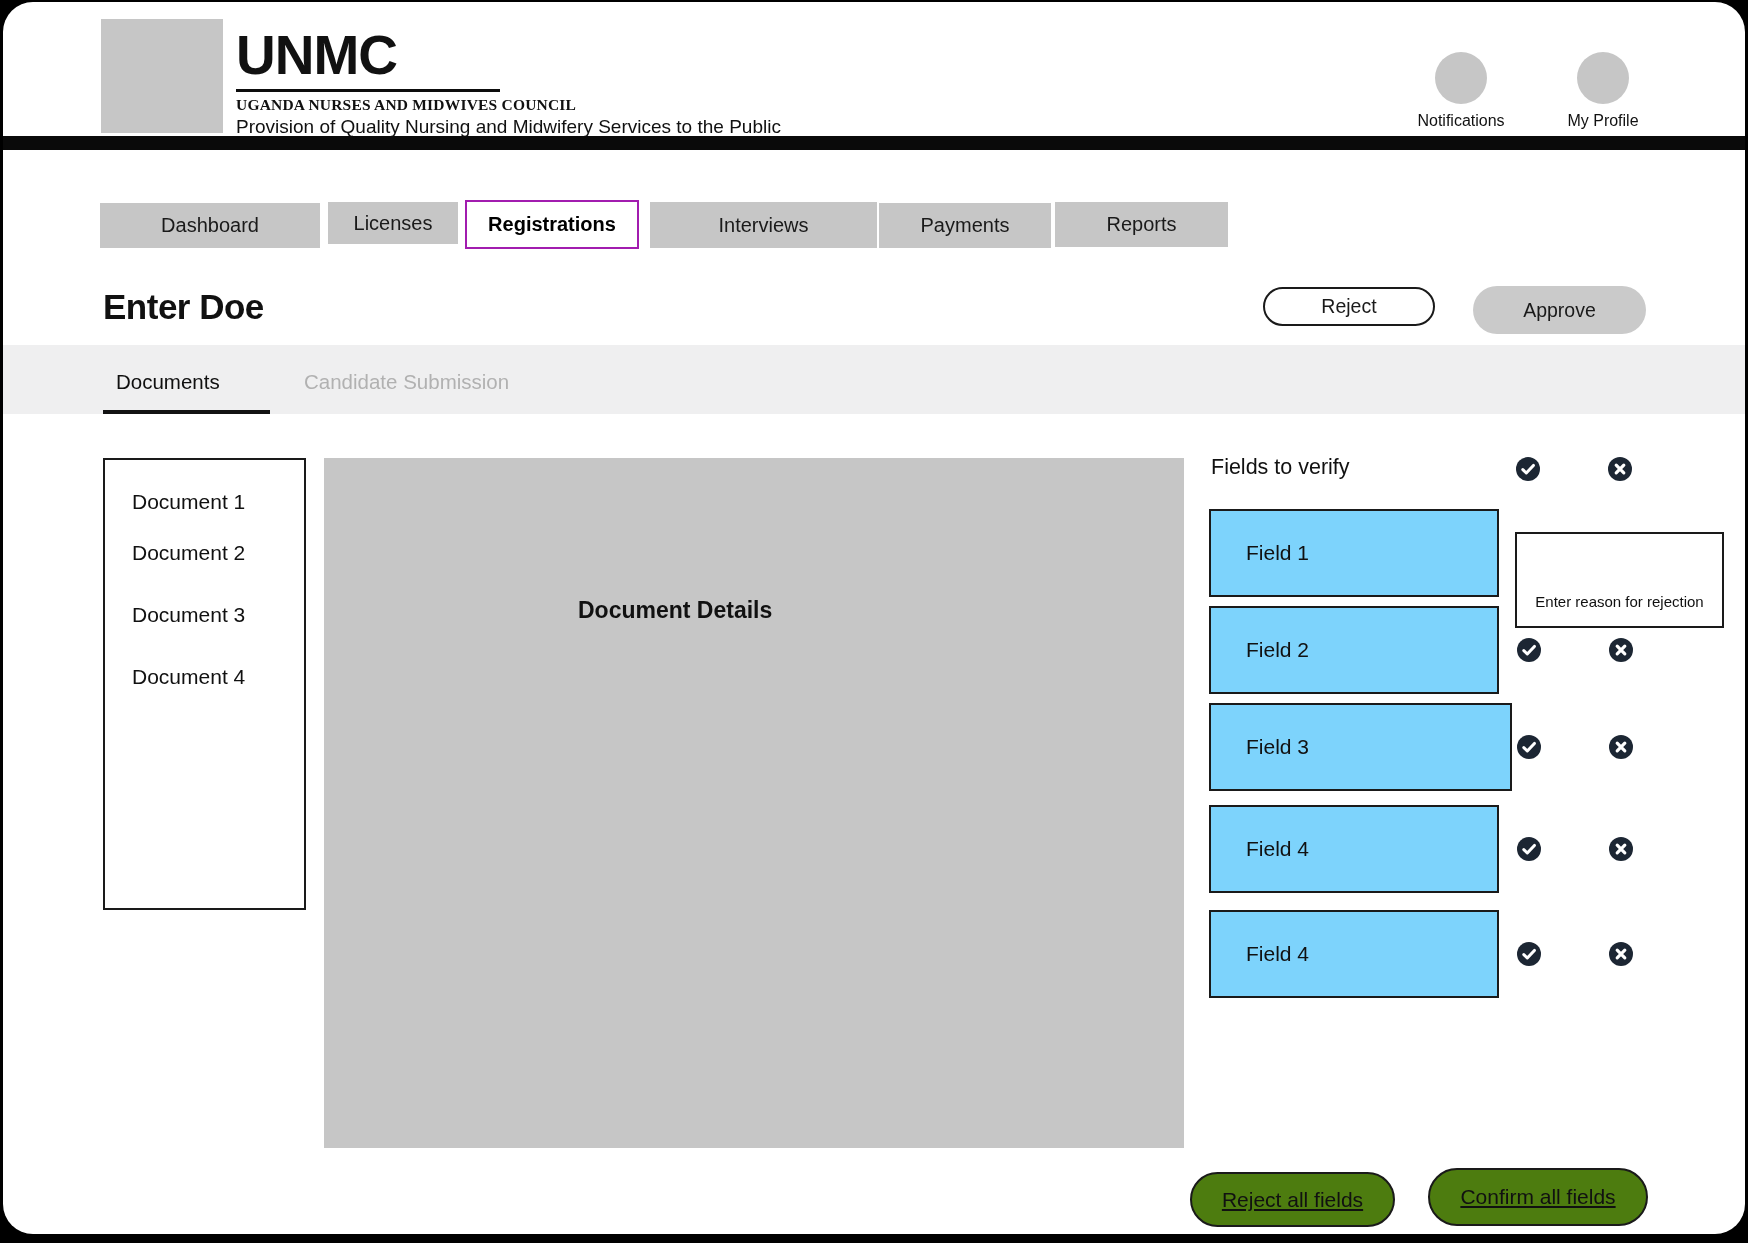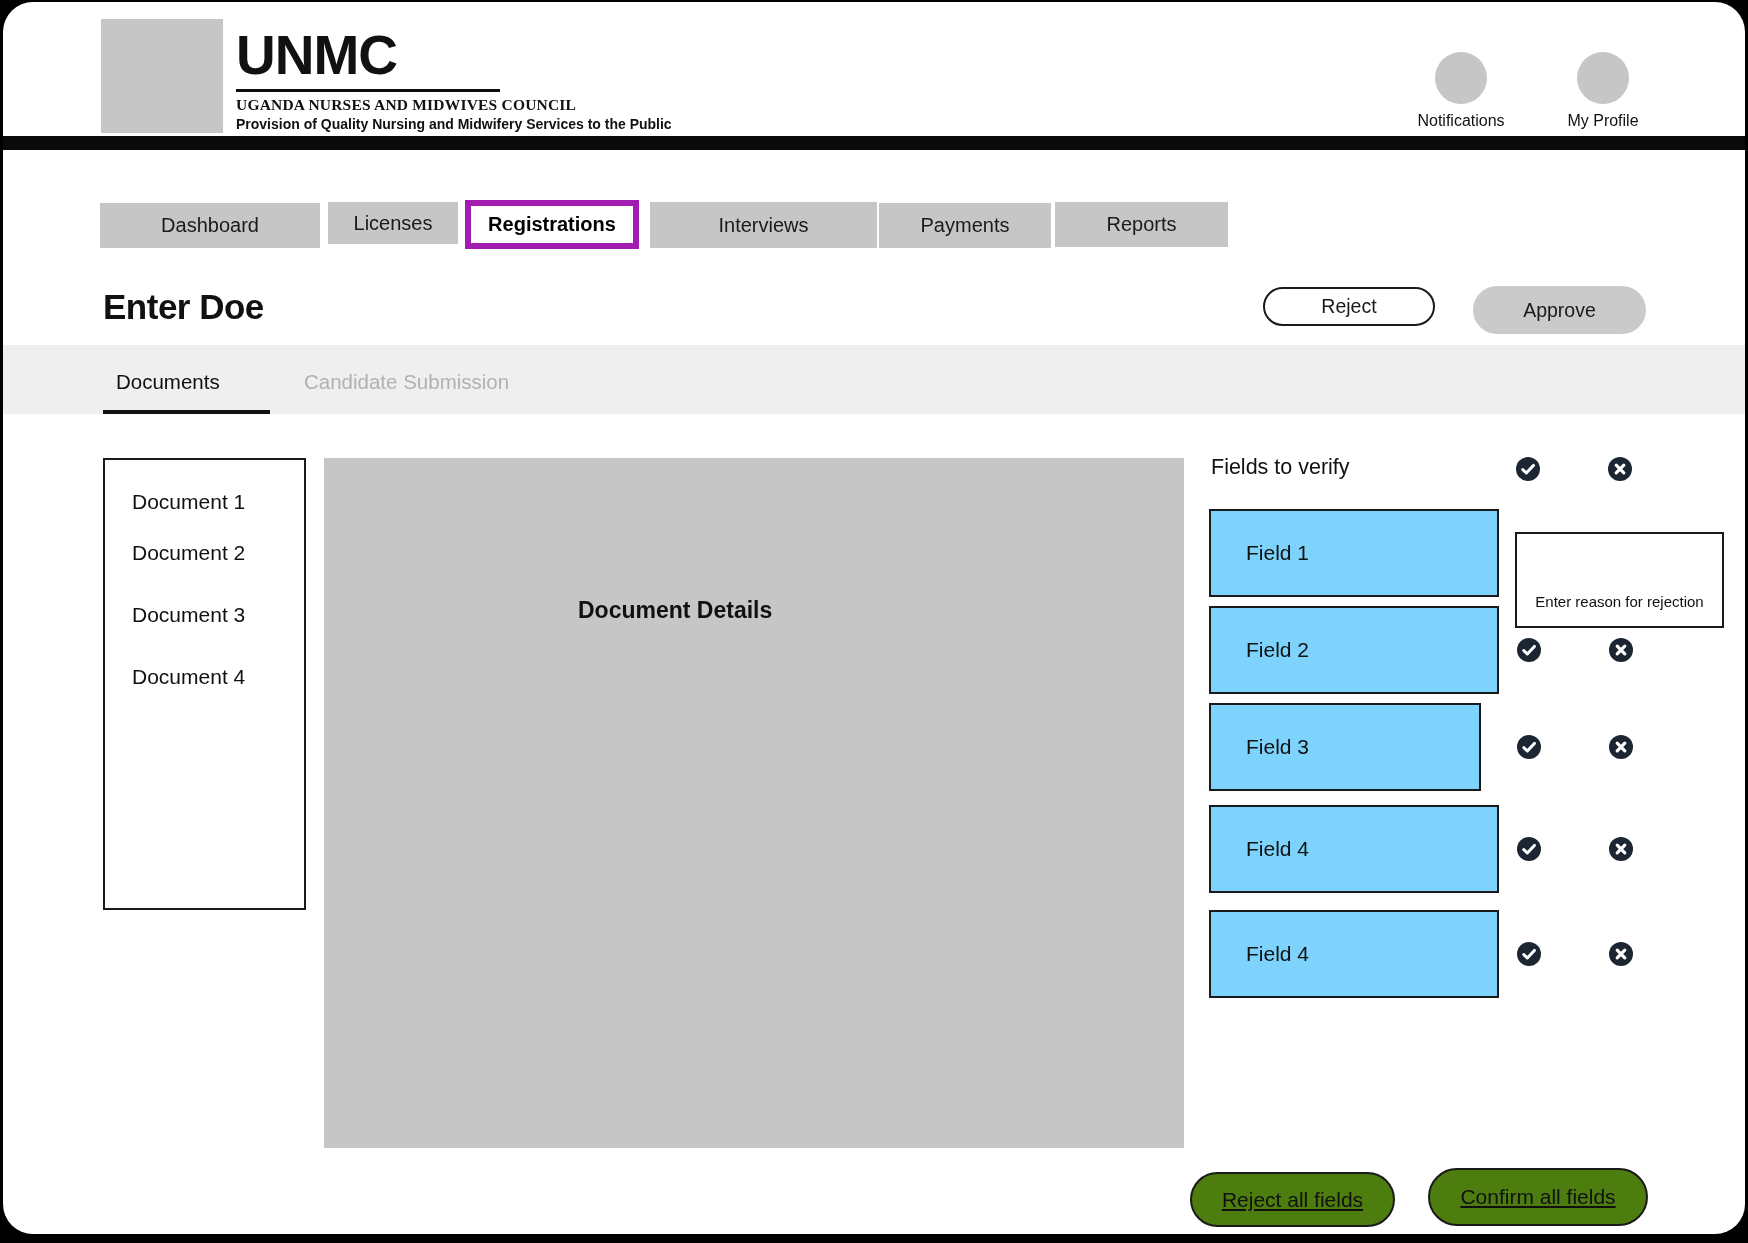--- a/index.html
+++ b/index.html
@@ -23,32 +23,32 @@
     background:#ffffff;
     border-radius:30px;
     overflow:hidden;
   }
   .abs{position:absolute;}
   .gray-box{background:var(--placeholder);}
   
   .unmc-title{font-size:55px;font-weight:800;letter-spacing:-1px;line-height:1;}
   .unmc-underline{background:#0d0d0d;height:3px;}
   .org-name{font-size:15.5px;font-weight:700;letter-spacing:.2px;font-family:Liberation Serif, serif;}
-  .tagline{font-size:14px;font-weight:700;}
+  .tagline{font-size:19px;font-weight:400;}
   .hdr-circle{width:52px;height:52px;border-radius:50%;background:var(--placeholder);}
   .hdr-label{font-size:16px;text-align:center;width:140px;}
   .black-bar{background:#0a0a0a;}
   
   .nav-tab{
     background:var(--placeholder);
     display:flex;align-items:center;justify-content:center;
     font-size:20px;color:#1a1a1a;cursor:pointer;
   }
   .nav-tab.active{
-    background:#ffffff;border:6px solid #a21caf;font-weight:700;color:#000;
+    background:#ffffff;border:2px solid #a21caf;font-weight:700;color:#000;
   }
   
   .page-title{font-size:35px;font-weight:600;letter-spacing:-.5px;}
   .pill{
     display:flex;align-items:center;justify-content:center;
     border-radius:26px;font-size:19.5px;cursor:pointer;color:#1a1a1a;
   }
   .pill.outline{background:#fff;border:2px solid #1a1a1a;}
   .pill.fill{background:#cacaca;border:none;}
   
@@ -132,21 +132,21 @@
       <circle cx="12" cy="12" r="12" fill="#1c2633"></circle>
       <path d="M6.8 12.6 L10.3 16 L17.4 8.4" stroke="#fff" stroke-width="3" fill="none" stroke-linecap="round" stroke-linejoin="round"></path>
     </svg>
   <svg class="abs icon-btn" style="left:1605px;top:455px;" viewBox="0 0 24 24">
       <circle cx="12" cy="12" r="12" fill="#1c2633"></circle>
       <path d="M8.2 8.2 L15.8 15.8 M15.8 8.2 L8.2 15.8" stroke="#fff" stroke-width="3.2" fill="none" stroke-linecap="round"></path>
     </svg>
 
   <div class="abs field-box" style="left:1206px;top:507px;width:290px;height:88px;">Field 1</div>
   <div class="abs field-box" style="left:1206px;top:604px;width:290px;height:88px;">Field 2</div>
-  <div class="abs field-box" style="left:1206px;top:701px;width:272px;height:88px;">Field 3</div>
+  <div class="abs field-box" style="left:1206px;top:701px;width:303px;height:88px;">Field 3</div>
   <div class="abs field-box" style="left:1206px;top:803px;width:290px;height:88px;">Field 4</div>
   <div class="abs field-box" style="left:1206px;top:908px;width:290px;height:88px;">Field 4</div>
 
   <div class="abs reason-box" style="left:1512px;top:530px;width:209px;height:96px;">
     <div class="reason-text">Enter reason for rejection</div>
   </div>
 
   <svg class="abs icon-btn" style="left:1514px;top:636px;" viewBox="0 0 24 24">
       <circle cx="12" cy="12" r="12" fill="#1c2633"></circle>
       <path d="M6.8 12.6 L10.3 16 L17.4 8.4" stroke="#fff" stroke-width="3" fill="none" stroke-linecap="round" stroke-linejoin="round"></path>

